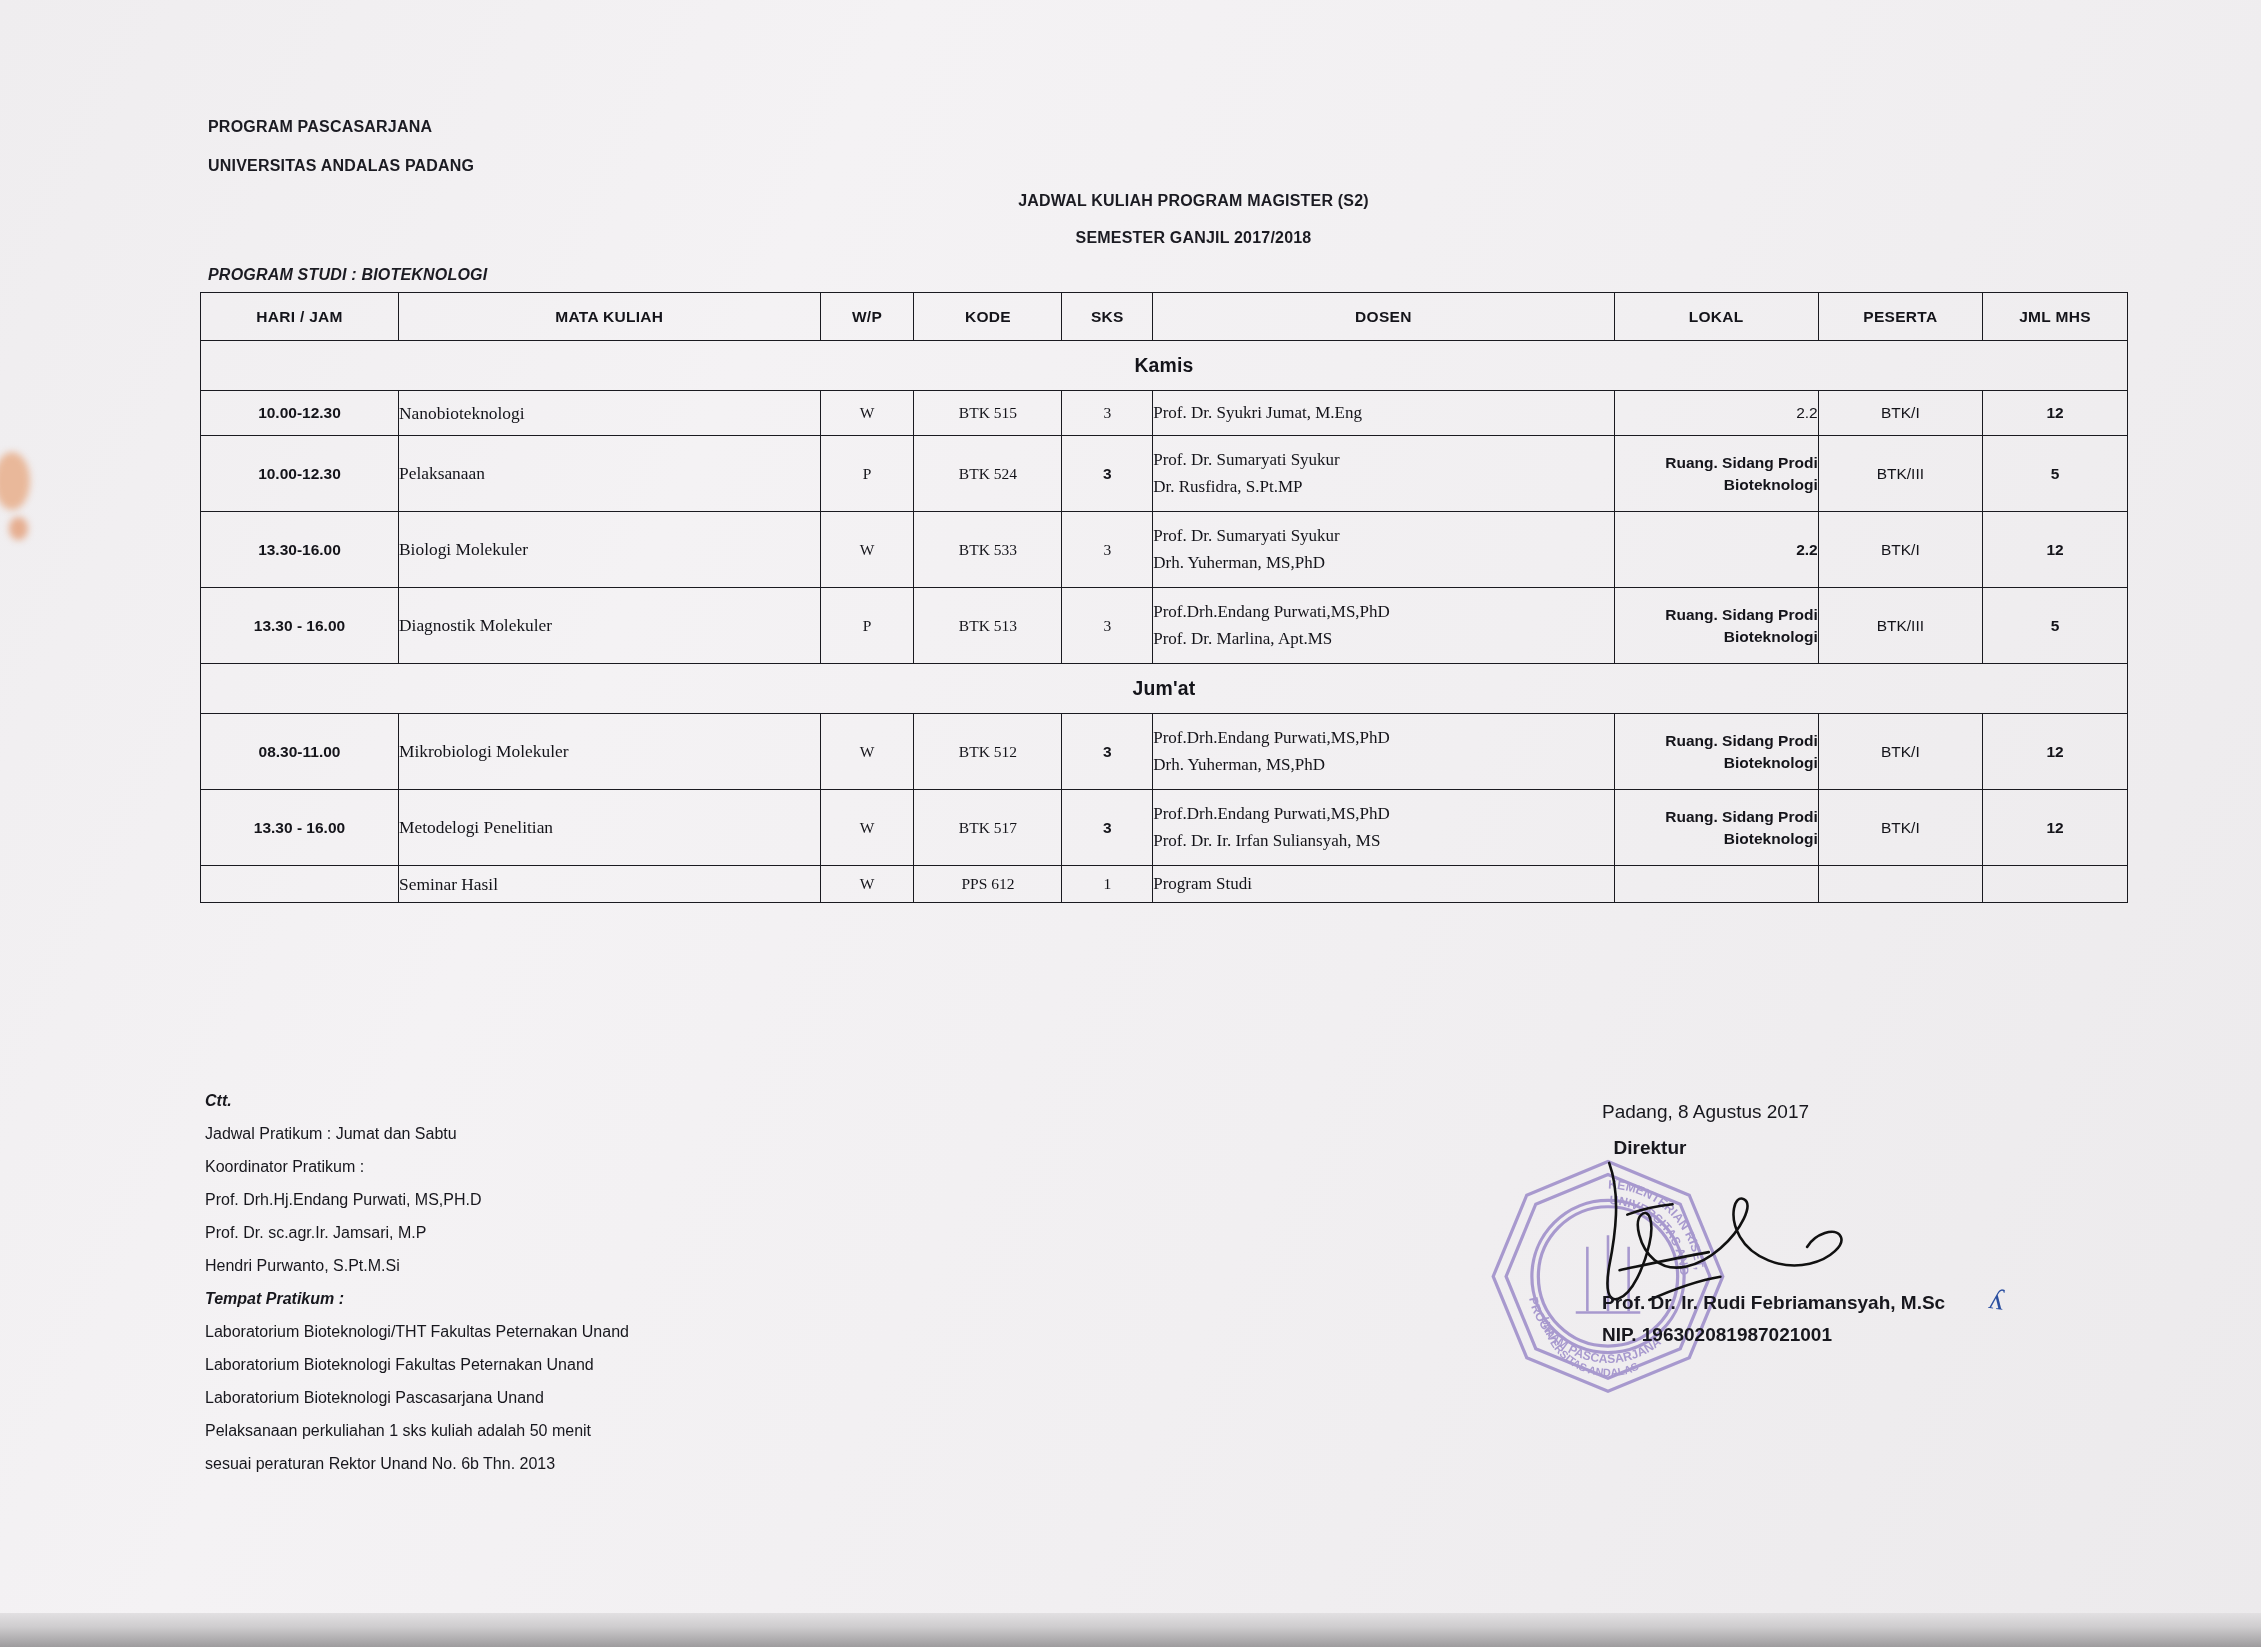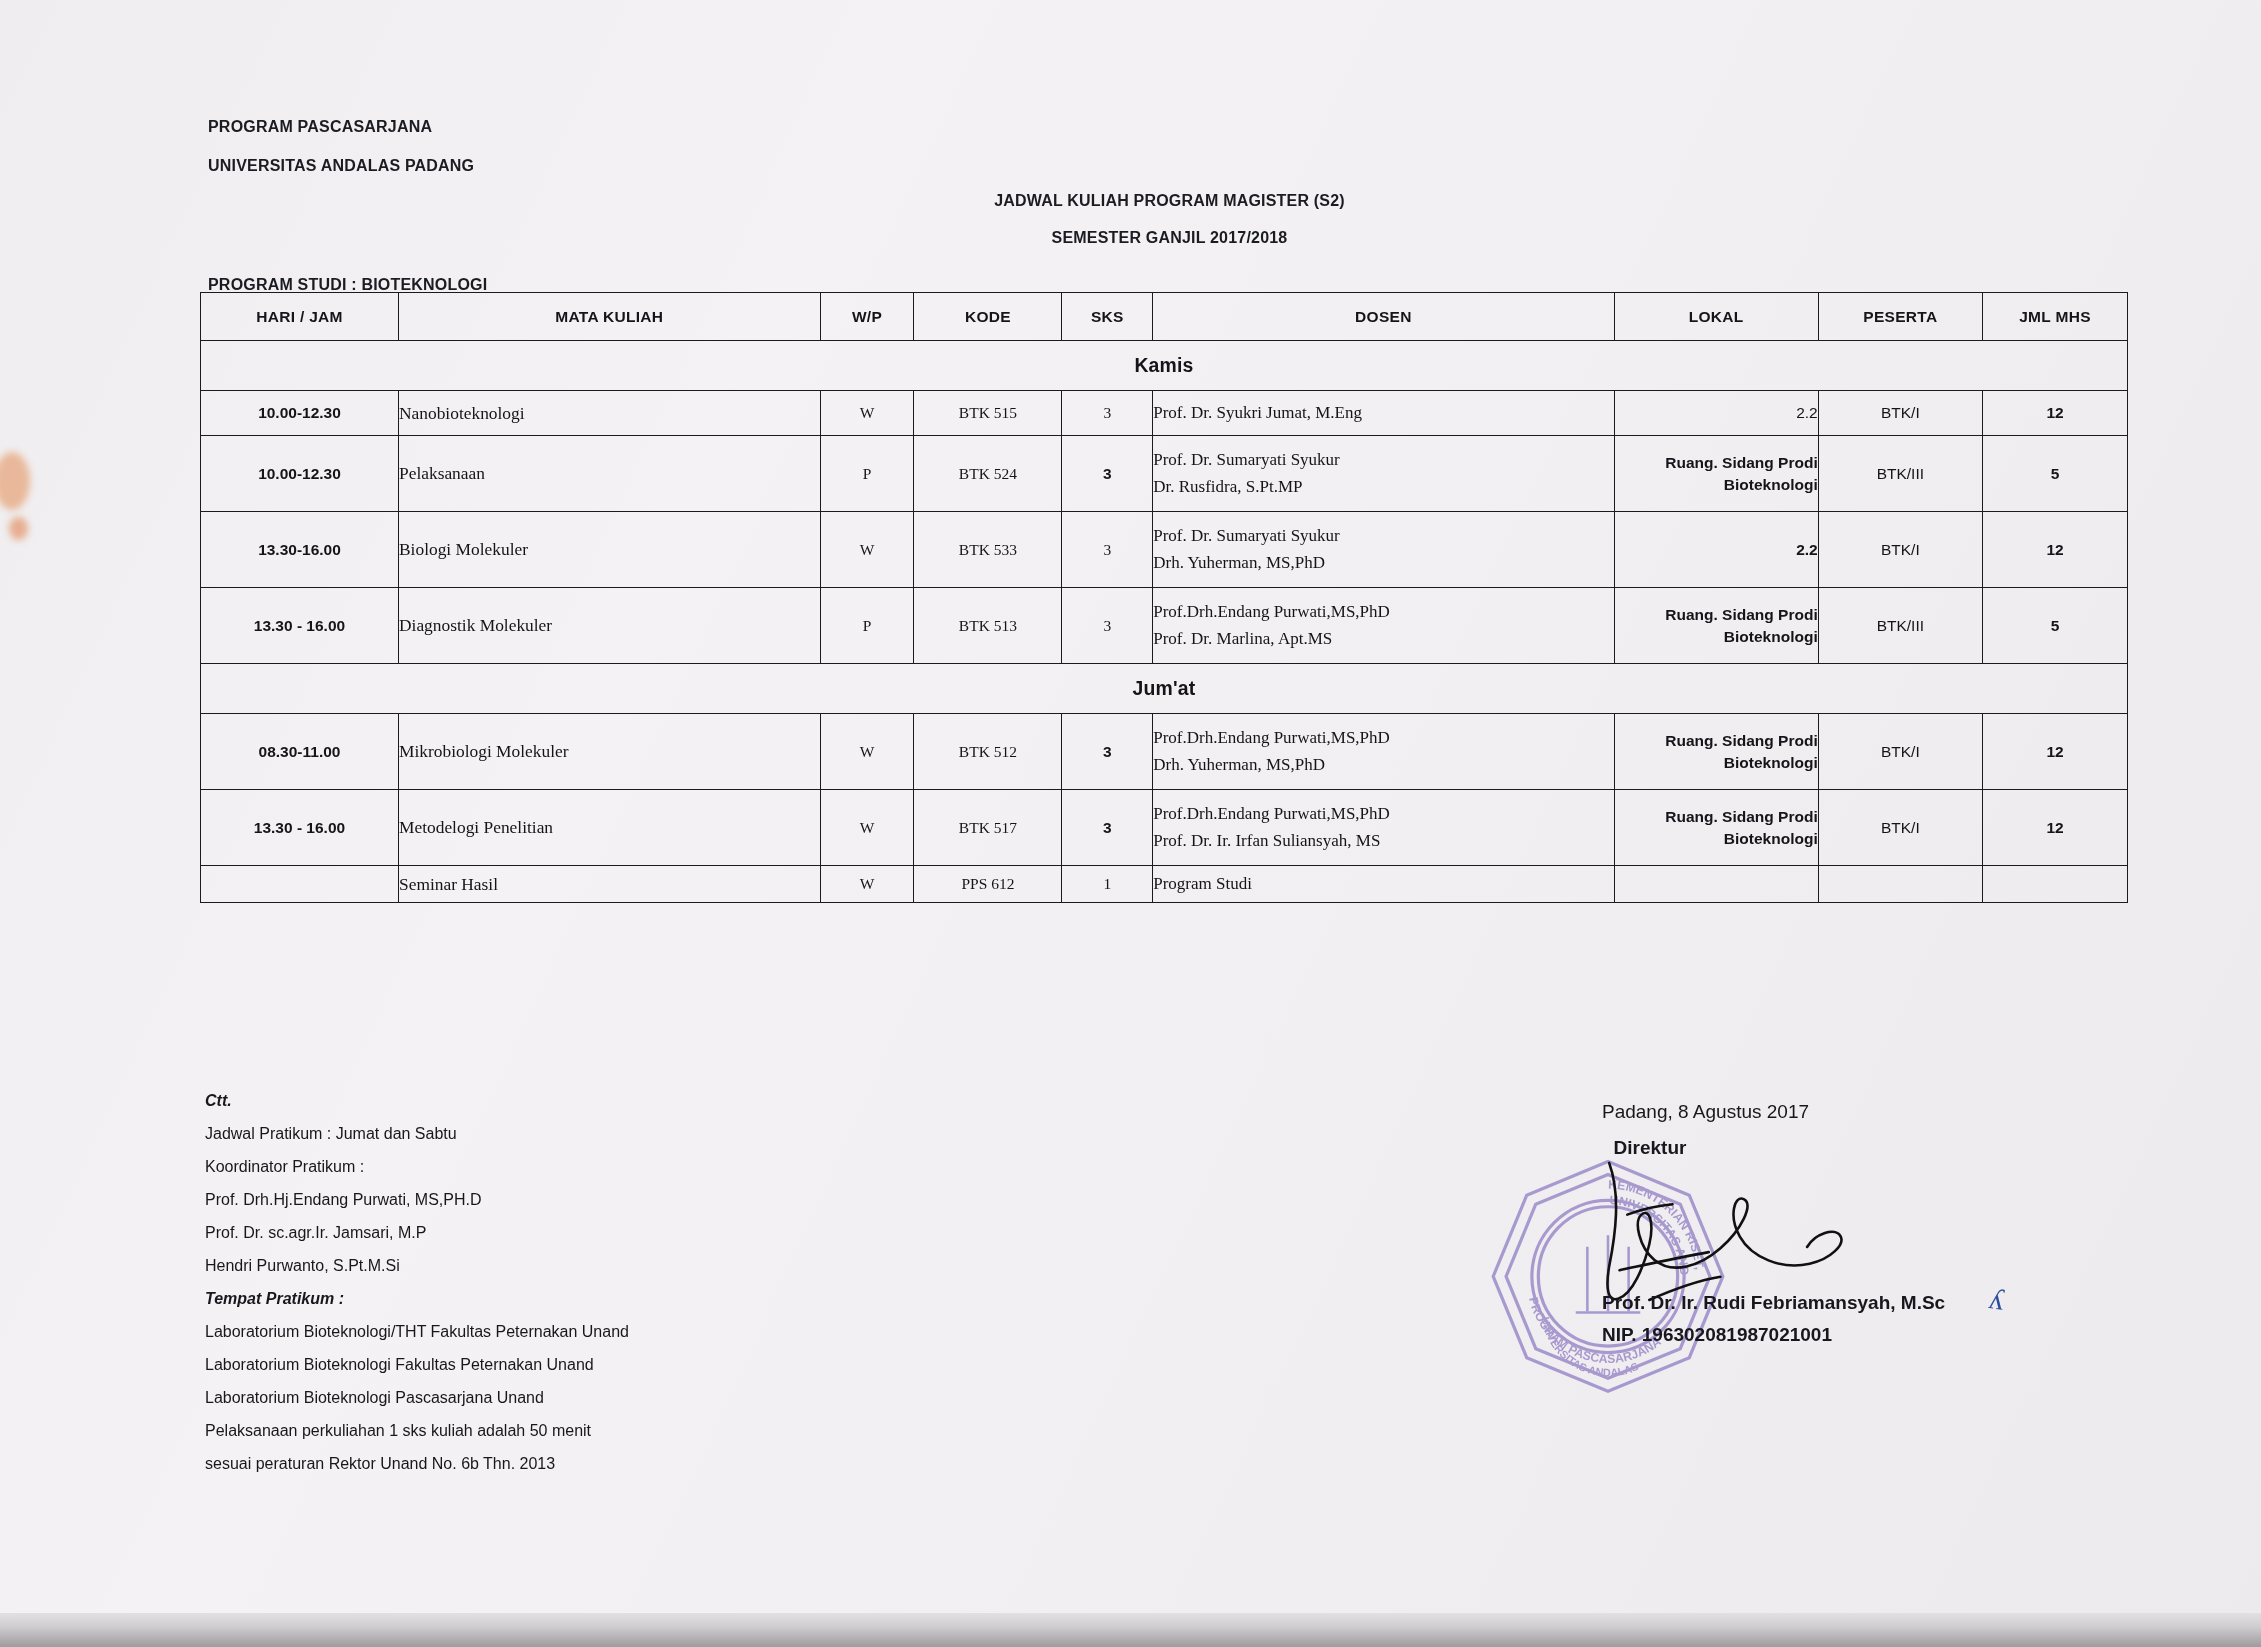--- a/index.html
+++ b/index.html
@@ -14,20 +14,21 @@
     overflow: hidden;
   }
   .page {
     position: relative;
     width: 2261px;
     height: 1647px;
     background: #f2f0f2;
     background: linear-gradient(115deg, #efedef 0%, #f4f2f4 30%, #f1eff1 60%, #eceaec 100%);
     box-sizing: border-box;
     overflow: hidden;
+    padding-left: 24px;
   }
   .paper-shadow-bottom {
     position: absolute;
     left: 0; right: 0; bottom: 0;
     height: 34px;
     background: linear-gradient(to bottom, #e2e0e2 0%, #cfcdcf 40%, #9d9b9d 100%);
   }
   .smudge {
     position: absolute;
     border-radius: 50%;
@@ -38,21 +39,21 @@
   .hdr-left {
     position: absolute;
     left: 208px;
     font-weight: bold;
     font-size: 16px;
     letter-spacing: 0.2px;
     color: #1b1b22;
   }
   #hdr-line1 { top: 118px; }
   #hdr-line2 { top: 157px; }
-  #prodi-line { top: 276px; }
+  #prodi-line { top: 266px; font-style: italic; }
 
   .hdr-center {
     position: absolute;
     width: 100%;
     text-align: center;
     font-weight: bold;
     font-size: 16px;
     color: #1b1b22;
     letter-spacing: 0.2px;
   }

